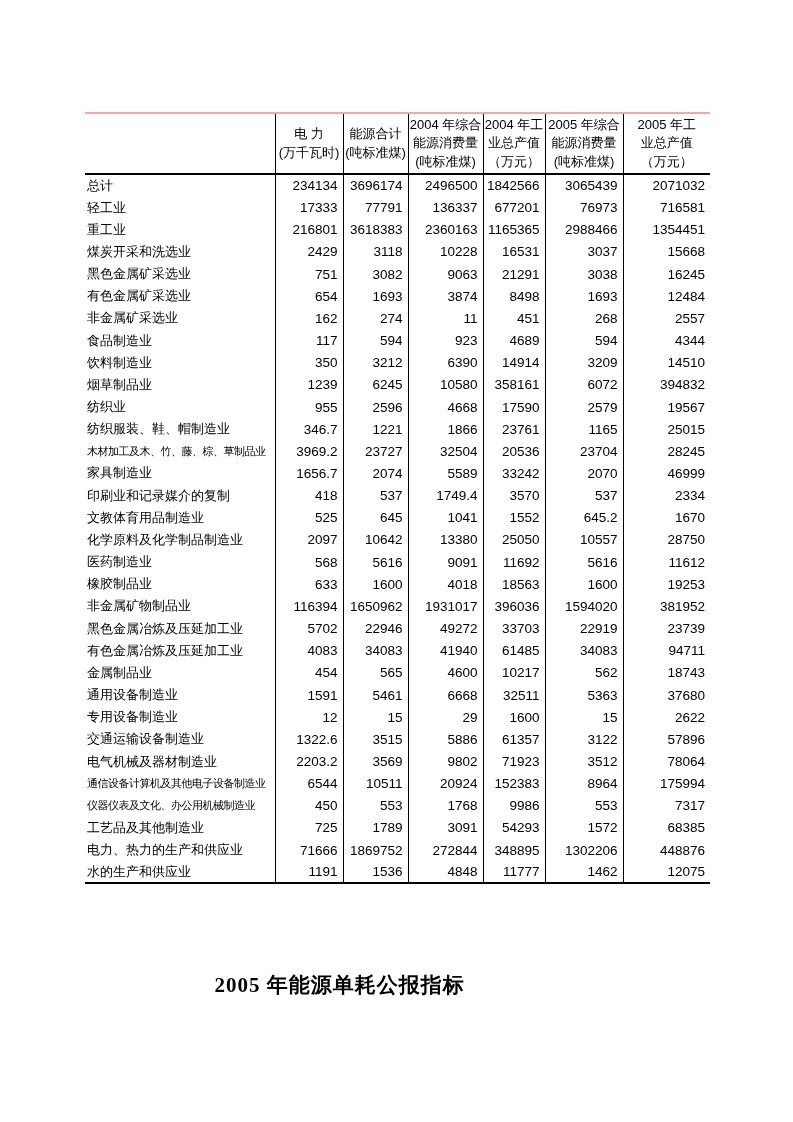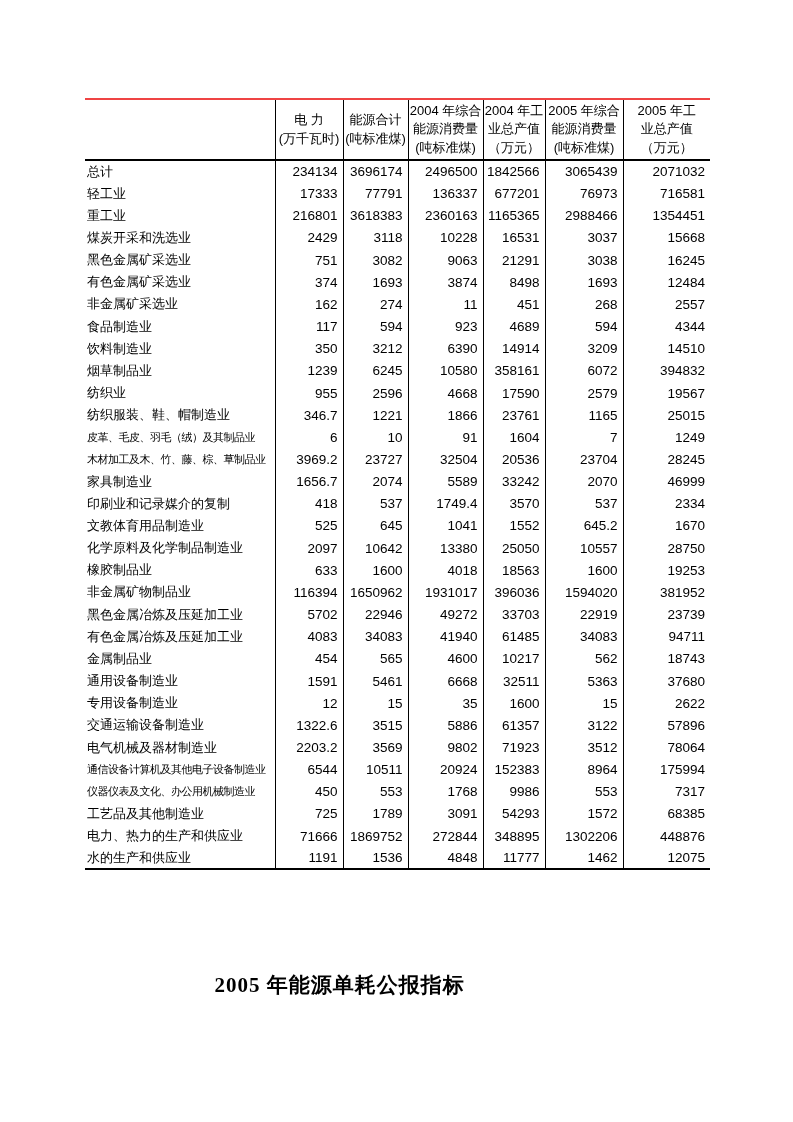--- a/index.html
+++ b/index.html
@@ -8,25 +8,25 @@
     width: 793px;
     height: 1122px;
     position: relative;
     overflow: hidden;
     font-family: "Liberation Serif", "DejaVu Serif", serif;
     color: #000;
   }
   .doc-table {
     position: absolute;
     left: 85px;
-    top: 98px;
+    top: 112px;
     width: 625px;
     border-collapse: collapse;
     table-layout: fixed;
-    border-top: 2px solid #ef4444;
+    border-top: 2px solid #fca5a5;
     border-bottom: 2.5px solid #000;
   }
   .doc-table thead tr { height: 60px; }
   .doc-table thead th {
     border-bottom: 2px solid #000;
     font-weight: normal;
     text-align: center;
     vertical-align: middle;
     font-size: 13px;
     line-height: 1.42;
@@ -153,21 +153,21 @@
           <td class="label-cell">黑色金属矿采选业</td>
           <td class="value-cell">751</td>
           <td class="value-cell">3082</td>
           <td class="value-cell">9063</td>
           <td class="value-cell">21291</td>
           <td class="value-cell">3038</td>
           <td class="value-cell">16245</td>
         </tr>
         <tr>
           <td class="label-cell">有色金属矿采选业</td>
-          <td class="value-cell">374</td>
+          <td class="value-cell">654</td>
           <td class="value-cell">1693</td>
           <td class="value-cell">3874</td>
           <td class="value-cell">8498</td>
           <td class="value-cell">1693</td>
           <td class="value-cell">12484</td>
         </tr>
         <tr>
           <td class="label-cell">非金属矿采选业</td>
           <td class="value-cell">162</td>
           <td class="value-cell">274</td>
@@ -215,29 +215,20 @@
         <tr>
           <td class="label-cell">纺织服装、鞋、帽制造业</td>
           <td class="value-cell">346.7</td>
           <td class="value-cell">1221</td>
           <td class="value-cell">1866</td>
           <td class="value-cell">23761</td>
           <td class="value-cell">1165</td>
           <td class="value-cell">25015</td>
         </tr>
         <tr>
-          <td class="label-cell compact">皮革、毛皮、羽毛（绒）及其制品业</td>
-          <td class="value-cell">6</td>
-          <td class="value-cell">10</td>
-          <td class="value-cell">91</td>
-          <td class="value-cell">1604</td>
-          <td class="value-cell">7</td>
-          <td class="value-cell">1249</td>
-        </tr>
-        <tr>
           <td class="label-cell compact">木材加工及木、竹、藤、棕、草制品业</td>
           <td class="value-cell">3969.2</td>
           <td class="value-cell">23727</td>
           <td class="value-cell">32504</td>
           <td class="value-cell">20536</td>
           <td class="value-cell">23704</td>
           <td class="value-cell">28245</td>
         </tr>
         <tr>
           <td class="label-cell">家具制造业</td>
@@ -269,20 +260,29 @@
         <tr>
           <td class="label-cell">化学原料及化学制品制造业</td>
           <td class="value-cell">2097</td>
           <td class="value-cell">10642</td>
           <td class="value-cell">13380</td>
           <td class="value-cell">25050</td>
           <td class="value-cell">10557</td>
           <td class="value-cell">28750</td>
         </tr>
         <tr>
+          <td class="label-cell">医药制造业</td>
+          <td class="value-cell">568</td>
+          <td class="value-cell">5616</td>
+          <td class="value-cell">9091</td>
+          <td class="value-cell">11692</td>
+          <td class="value-cell">5616</td>
+          <td class="value-cell">11612</td>
+        </tr>
+        <tr>
           <td class="label-cell">橡胶制品业</td>
           <td class="value-cell">633</td>
           <td class="value-cell">1600</td>
           <td class="value-cell">4018</td>
           <td class="value-cell">18563</td>
           <td class="value-cell">1600</td>
           <td class="value-cell">19253</td>
         </tr>
         <tr>
           <td class="label-cell">非金属矿物制品业</td>
@@ -326,21 +326,21 @@
           <td class="value-cell">5461</td>
           <td class="value-cell">6668</td>
           <td class="value-cell">32511</td>
           <td class="value-cell">5363</td>
           <td class="value-cell">37680</td>
         </tr>
         <tr>
           <td class="label-cell">专用设备制造业</td>
           <td class="value-cell">12</td>
           <td class="value-cell">15</td>
-          <td class="value-cell">35</td>
+          <td class="value-cell">29</td>
           <td class="value-cell">1600</td>
           <td class="value-cell">15</td>
           <td class="value-cell">2622</td>
         </tr>
         <tr>
           <td class="label-cell">交通运输设备制造业</td>
           <td class="value-cell">1322.6</td>
           <td class="value-cell">3515</td>
           <td class="value-cell">5886</td>
           <td class="value-cell">61357</td>

